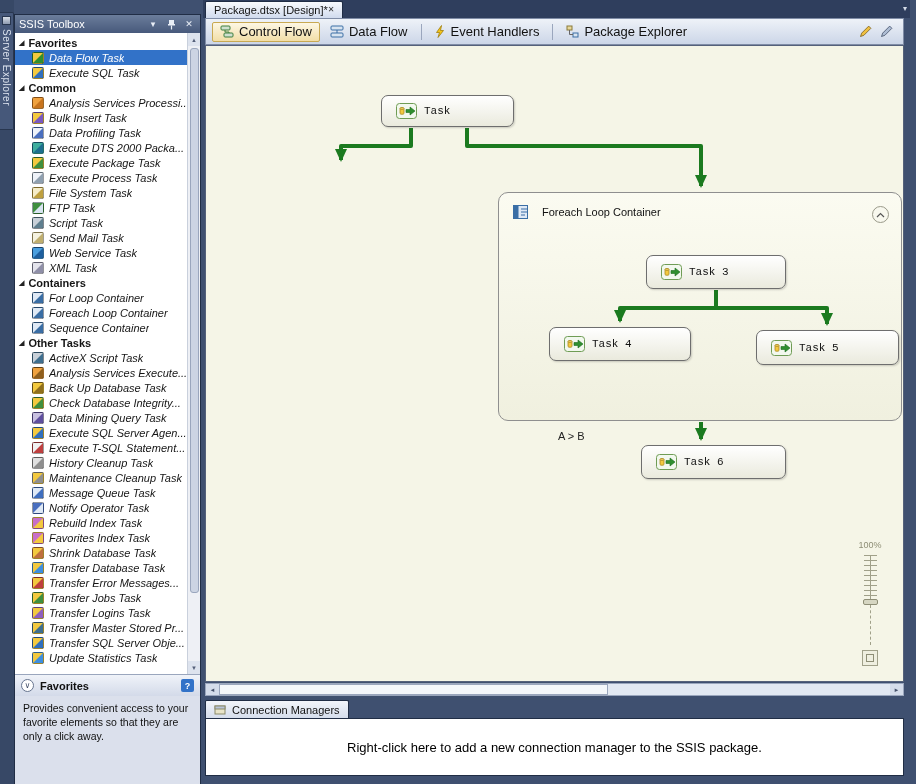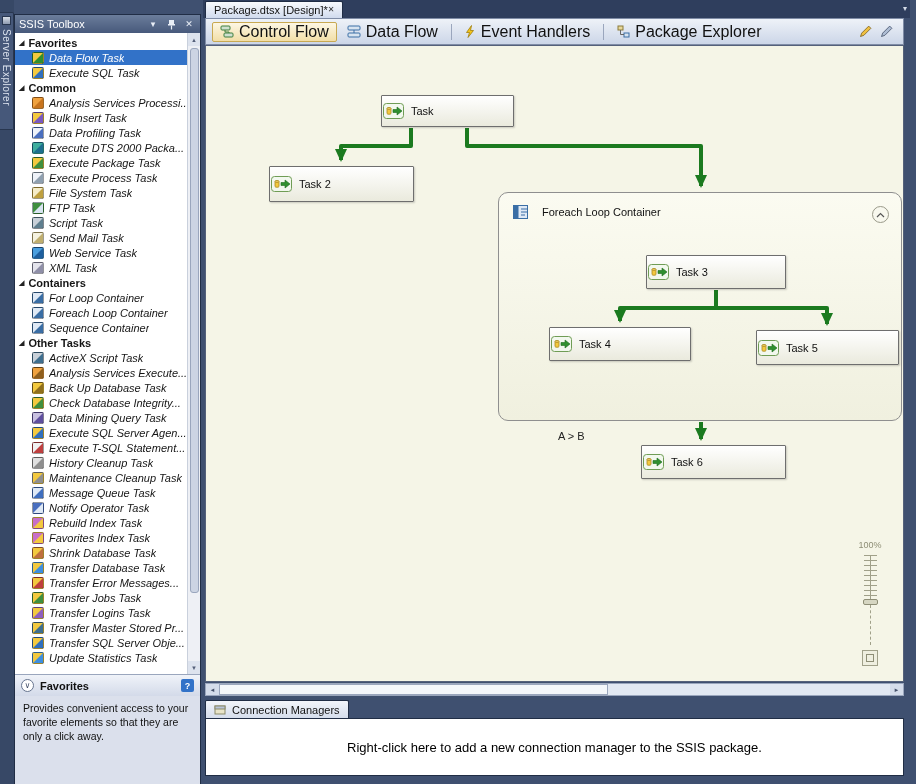--- a/index.html
+++ b/index.html
@@ -36,29 +36,29 @@
   .tb-footer-desc{height:92px;flex:none;background:#dbe0ec;font-size:10.5px;color:#111;padding:5px 8px;line-height:1.35;}
 
   
   .main{position:absolute;left:203px;top:0;width:707px;height:784px;}
   .tabstrip{position:absolute;left:0;top:0;width:707px;height:18px;background:#2f3e5d;}
   .doc-tab{position:absolute;left:2px;top:1px;height:17px;display:inline-flex;align-items:center;padding:0 8px;background:linear-gradient(#f8fafd,#d1dbee);border:1px solid #202d45;border-bottom:none;border-radius:2px 2px 0 0;font-size:11px;color:#111;}
   .tab-close{font-size:8px;color:#333;line-height:1;}
   .strip-caret{position:absolute;right:3px;top:5px;color:#d5dce8;font-size:8px;line-height:1;}
 
   .toolbar{position:absolute;left:2px;top:18px;width:699px;height:27px;background:linear-gradient(#eef2f8,#ccd6e8);border:1px solid #7f8ca6;display:flex;align-items:center;padding:0 6px;gap:2px;}
-  .viewbtn{display:inline-flex;align-items:center;gap:5px;height:20px;padding:0 7px;font-size:16px;color:#111;border:1px solid transparent;border-radius:2px;white-space:nowrap;}
+  .viewbtn{display:inline-flex;align-items:center;gap:5px;height:20px;padding:0 7px;font-size:13px;color:#111;border:1px solid transparent;border-radius:2px;white-space:nowrap;}
   .viewbtn.selected{background:linear-gradient(#fdf7e4,#f2dea7);border-color:#c8a952;}
   .vsep{width:1px;height:16px;background:#9aa6bd;margin:0 3px;}
   .toolbar-right{margin-left:auto;display:flex;gap:3px;padding-right:2px;}
   .tool-icon-btn{width:18px;height:18px;display:flex;align-items:center;justify-content:center;}
 
   .design{position:absolute;left:2px;top:45px;width:699px;height:637px;background:#f5f5e7;border:1px solid #55617a;overflow:hidden;}
   .connectors{position:absolute;left:0;top:0;pointer-events:none;}
-  .node{position:absolute;background:linear-gradient(#ffffff,#eaeadd);border:1px solid #6e6e6e;border-radius:1px;display:flex;align-items:center;gap:7px;padding:0 1px;box-shadow:1px 1px 2px rgba(0,0,0,.18);}
+  .node{position:absolute;background:linear-gradient(#ffffff,#eaeadd);border:1px solid #6e6e6e;border-radius:7px;display:flex;align-items:center;gap:7px;padding:0 14px;box-shadow:1px 1px 2px rgba(0,0,0,.18);font-family:Liberation Mono, monospace;}
   .node-label{font-size:11px;color:#111;}
   .node-icon{display:flex;flex:none;}
   .fl-container{position:absolute;left:292px;top:146px;width:404px;height:229px;border:1px solid #8f8f8f;border-radius:10px;background:linear-gradient(#fbfbf1,#f0f0df);}
   .flc-header{display:flex;align-items:center;gap:10px;padding:10px 13px;font-size:11px;color:#111;}
   .flc-chevron{position:absolute;right:12px;top:13px;width:17px;height:17px;border:1px solid #9a9a8a;border-radius:50%;background:#f8f8ee;display:flex;align-items:center;justify-content:center;}
   .annotation{position:absolute;left:352px;top:384px;font-size:11px;color:#222;}
 
   .zoom{position:absolute;left:646px;top:494px;width:36px;display:flex;flex-direction:column;align-items:center;}
   .zoom-label{font-size:9px;color:#8e8e76;}
   .zoom-ruler{position:relative;margin-top:5px;width:13px;height:46px;background:linear-gradient(#a0a089,#a0a089) center/1px 100% no-repeat,repeating-linear-gradient(to bottom,#a0a089 0 1px,transparent 1px 5px);}
@@ -390,31 +390,20 @@
         <svg width="21" height="16" viewBox="0 0 21 16">
             <rect x="0.5" y="0.5" width="20" height="15" rx="3" fill="#f2f8ee" stroke="#6f9c55"></rect>
             <path d="M4 5.5 c0 -1 4 -1 4 0 v5 c0 1 -4 1 -4 0 z" fill="#f3c93f" stroke="#a8871f" stroke-width="0.8"></path>
             <ellipse cx="6" cy="5.5" rx="2" ry="0.9" fill="#f8dc6e" stroke="#a8871f" stroke-width="0.8"></ellipse>
             <path d="M10 6.5 h4 V4 l5 4 -5 4 V9.5 h-4 z" fill="#2f8f2f" stroke="#1c6b1c" stroke-width="0.6"></path>
           </svg>
       </span>
       <span class="node-label">Task</span>
     </div>
 
-    <div class="node" style="left:63px;top:120px;width:145px;height:36px">
-      <span class="node-icon">
-        <svg width="21" height="16" viewBox="0 0 21 16">
-            <rect x="0.5" y="0.5" width="20" height="15" rx="3" fill="#f2f8ee" stroke="#6f9c55"></rect>
-            <path d="M4 5.5 c0 -1 4 -1 4 0 v5 c0 1 -4 1 -4 0 z" fill="#f3c93f" stroke="#a8871f" stroke-width="0.8"></path>
-            <ellipse cx="6" cy="5.5" rx="2" ry="0.9" fill="#f8dc6e" stroke="#a8871f" stroke-width="0.8"></ellipse>
-            <path d="M10 6.5 h4 V4 l5 4 -5 4 V9.5 h-4 z" fill="#2f8f2f" stroke="#1c6b1c" stroke-width="0.6"></path>
-          </svg>
-      </span>
-      <span class="node-label">Task 2</span>
-    </div>
 
     <div class="node" style="left:440px;top:209px;width:140px;height:34px">
       <span class="node-icon">
         <svg width="21" height="16" viewBox="0 0 21 16">
             <rect x="0.5" y="0.5" width="20" height="15" rx="3" fill="#f2f8ee" stroke="#6f9c55"></rect>
             <path d="M4 5.5 c0 -1 4 -1 4 0 v5 c0 1 -4 1 -4 0 z" fill="#f3c93f" stroke="#a8871f" stroke-width="0.8"></path>
             <ellipse cx="6" cy="5.5" rx="2" ry="0.9" fill="#f8dc6e" stroke="#a8871f" stroke-width="0.8"></ellipse>
             <path d="M10 6.5 h4 V4 l5 4 -5 4 V9.5 h-4 z" fill="#2f8f2f" stroke="#1c6b1c" stroke-width="0.6"></path>
           </svg>
       </span>

